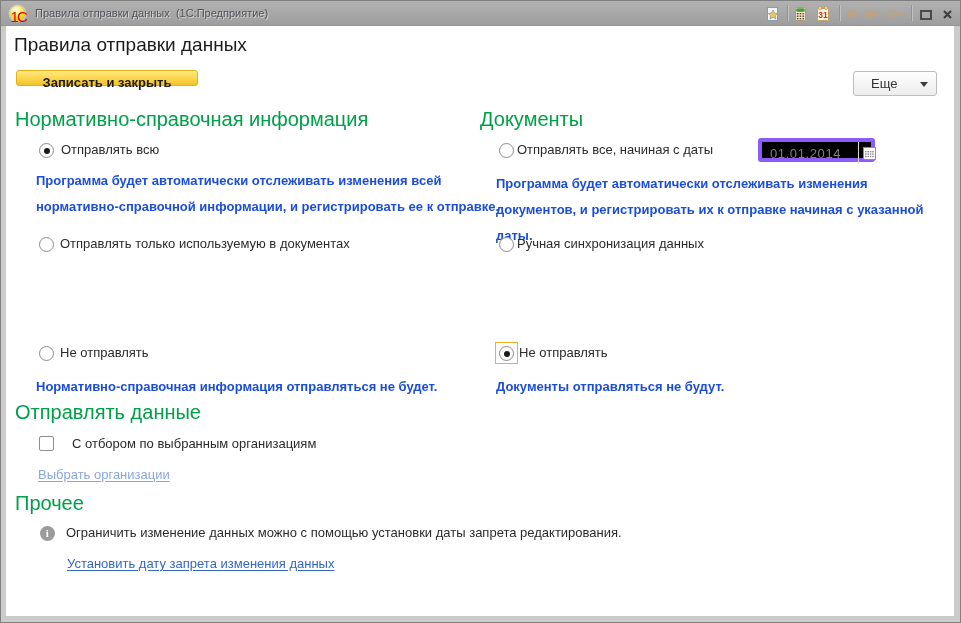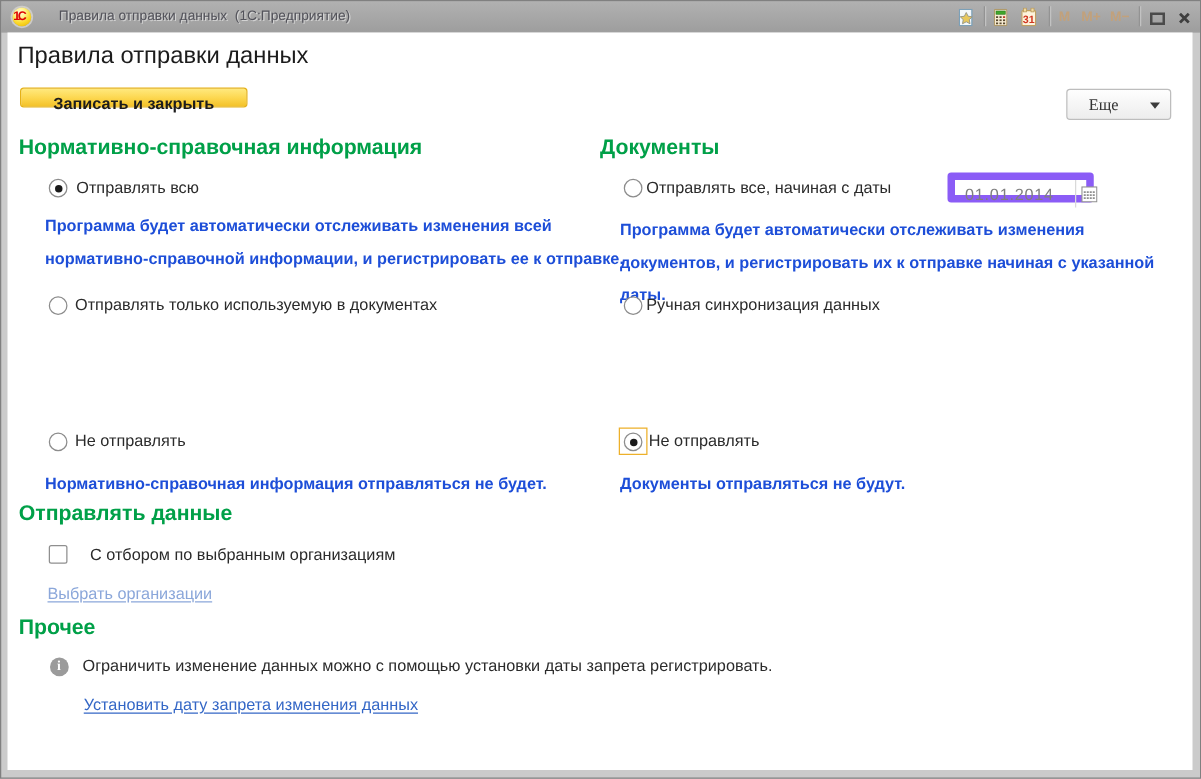--- a/index.html
+++ b/index.html
@@ -3,43 +3,43 @@
 <meta charset="utf-8">
 <style>
   html,body{margin:0;padding:0;}
   body{width:961px;height:623px;overflow:hidden;font-family:"Liberation Sans",sans-serif;}
   #win{position:relative;width:961px;height:623px;background:#cbcbcb;}
   #frame{position:absolute;left:0;top:0;width:959px;height:621px;border:1px solid #808080;z-index:50;pointer-events:none;}
   #titlebar{position:absolute;left:1px;top:1px;width:959px;height:24px;background:linear-gradient(#b1b1b1,#9e9e9e);border-bottom:1px solid #949494;}
   #logo{position:absolute;left:9px;top:5px;width:15px;height:15px;border-radius:50%;
     background:radial-gradient(circle at 40% 28%, #fffce0 0%, #fff390 28%, #fbd92a 58%, #eec00e 82%, #d9a808 100%);
     box-shadow:0 0 0 1.5px rgba(215,213,208,0.8);}
-  #logo span{position:absolute;left:0.5px;top:2px;font-size:10px;font-weight:bold;color:#dd0404;letter-spacing:-1.8px;}
-  #title{position:absolute;left:46px;top:6px;font-size:11px;color:#53535b;text-shadow:1px 1px 0 rgba(255,255,255,0.5);}
+  #logo span{position:absolute;left:0.5px;top:2px;font-size:15px;font-weight:normal;color:#dd0404;letter-spacing:-1.8px;}
+  #title{position:absolute;left:34px;top:6px;font-size:11px;color:#53535b;text-shadow:1px 1px 0 rgba(255,255,255,0.5);}
   .tsep{position:absolute;top:4px;width:1px;height:16px;background:#939393;box-shadow:1px 0 0 #c2c2c2;}
   .mbtn{position:absolute;top:7px;font-size:11px;font-weight:bold;color:#c2a17b;}
   #maxbox{position:absolute;left:919px;top:8.5px;width:11.5px;height:10px;border:2px solid #4a4a4a;box-sizing:border-box;}
   #closex{position:absolute;left:942px;top:8.5px;width:9px;height:9px;}
   #content{position:absolute;left:6px;top:26px;width:948px;height:590px;background:#ffffff;}
   .abs{position:absolute;}
   #h1{left:14px;top:34px;font-size:19px;color:#1c1c1c;}
   #btnsave{left:16px;top:70px;width:182px;height:16px;border:1px solid #e5b117;border-radius:3px;
     background:linear-gradient(#ffe97e,#fcd64d 55%,#f3c22a);box-sizing:border-box;
     font-size:13px;font-weight:bold;color:#1c1c1c;text-align:center;line-height:24px;}
   #btnmore{left:853px;top:71px;width:84px;height:25px;border:1px solid #bdbdbd;border-radius:3px;
     background:linear-gradient(#fefefe,#ededed);box-sizing:border-box;}
-  #btnmore .t{position:absolute;left:17px;top:4px;font-size:13px;color:#333;font-family:Liberation Serif, serif;}
+  #btnmore .t{position:absolute;left:17px;top:4px;font-size:13px;color:#333;}
   #btnmore .arr{position:absolute;left:66px;top:10px;width:0;height:0;border-left:4.5px solid transparent;border-right:4.5px solid transparent;border-top:5px solid #3c3c3c;}
-  .ghead{font-size:17px;color:#00a048;font-weight:bold;}
+  .ghead{font-size:20px;color:#00a048;}
   .radio{width:15px;height:15px;border-radius:50%;border:1px solid #8c8c8c;background:#fff;box-sizing:border-box;}
   .radio.sel::after{content:"";position:absolute;left:3.5px;top:3.5px;width:6px;height:6px;border-radius:50%;background:#1a1a1a;}
   .rlabel{font-size:13px;color:#2b2b2b;}
   .bluep{font-size:13px;line-height:26px;color:#1d4ed8;font-weight:bold;}
   .focusrect{border:1.5px solid #edb02a;box-sizing:border-box;}
-  #datefield{left:758px;top:138px;width:117px;height:24px;border:6px solid #8b5cf6;border-radius:3px;background:#ffffff;box-sizing:border-box;}
+  #datefield{left:758px;top:138px;width:117px;height:24px;border:4px solid #8b5cf6;border-radius:3px;background:#000000;box-sizing:border-box;}
   #datefield .dtext{position:absolute;left:8px;top:4px;font-size:13px;letter-spacing:0.6px;color:#7f7f7f;}
   #datefield .dsep{position:absolute;left:96px;top:0px;width:1px;height:22px;background:#d9d9d9;}
   #checkbox{left:39px;top:436px;width:15px;height:15px;border:1px solid #8f8f8f;border-radius:2px;background:#fff;box-sizing:border-box;}
   .linklight{font-size:13px;color:#8ba7da;text-decoration:underline;text-underline-offset:2px;}
   .linkblue{font-size:13px;color:#3467c6;text-decoration:underline;text-underline-offset:2px;}
   #infoicon{left:40px;top:526px;width:15px;height:15px;border-radius:50%;background:#9b9b9b;}
   #infoicon span{position:absolute;left:5.7px;top:1px;color:#fff;font-size:11px;font-weight:bold;font-family:"Liberation Serif",serif;}
 </style>
 </head>
 <body>
@@ -108,21 +108,21 @@
   <div class="abs rlabel" style="left:60px;top:345px">Не отправлять</div>
   <div class="abs ghead" style="left:15px;top:401px">Отправлять данные</div>
   <div class="abs bluep" style="left:36px;top:374px">Нормативно-справочная информация отправляться не будет.</div>
   <div class="abs" id="checkbox"></div>
   <div class="abs rlabel" style="left:72px;top:436px">С отбором по выбранным организациям</div>
   <div class="abs linklight" style="left:38px;top:467px">Выбрать организации</div>
   <div class="abs ghead" style="left:15px;top:492px">Прочее</div>
   <div class="abs" id="infoicon">
       <span>i</span>
     </div>
-  <div class="abs rlabel" style="left:66px;top:525px">Ограничить изменение данных можно с помощью установки даты запрета регистрировать.</div>
+  <div class="abs rlabel" style="left:66px;top:525px">Ограничить изменение данных можно с помощью установки даты запрета редактирования.</div>
   <div class="abs linkblue" style="left:67px;top:556px">Установить дату запрета изменения данных</div>
 
   <div class="abs ghead" style="left:480px;top:108px">Документы</div>
   <div class="abs radio" style="left:499px;top:143px"></div>
   <div class="abs rlabel" style="left:517px;top:142px">Отправлять все, начиная с даты</div>
   <div class="abs" id="datefield">
       <span class="dtext">01.01.2014</span>
       <span class="dsep"></span>
     <svg class="abs" style="left:101px;top:5px" width="13" height="13" viewBox="0 0 13 13">
       <rect x="0.5" y="0.5" width="12" height="12" fill="#fff" stroke="#8f8f8f"></rect>

